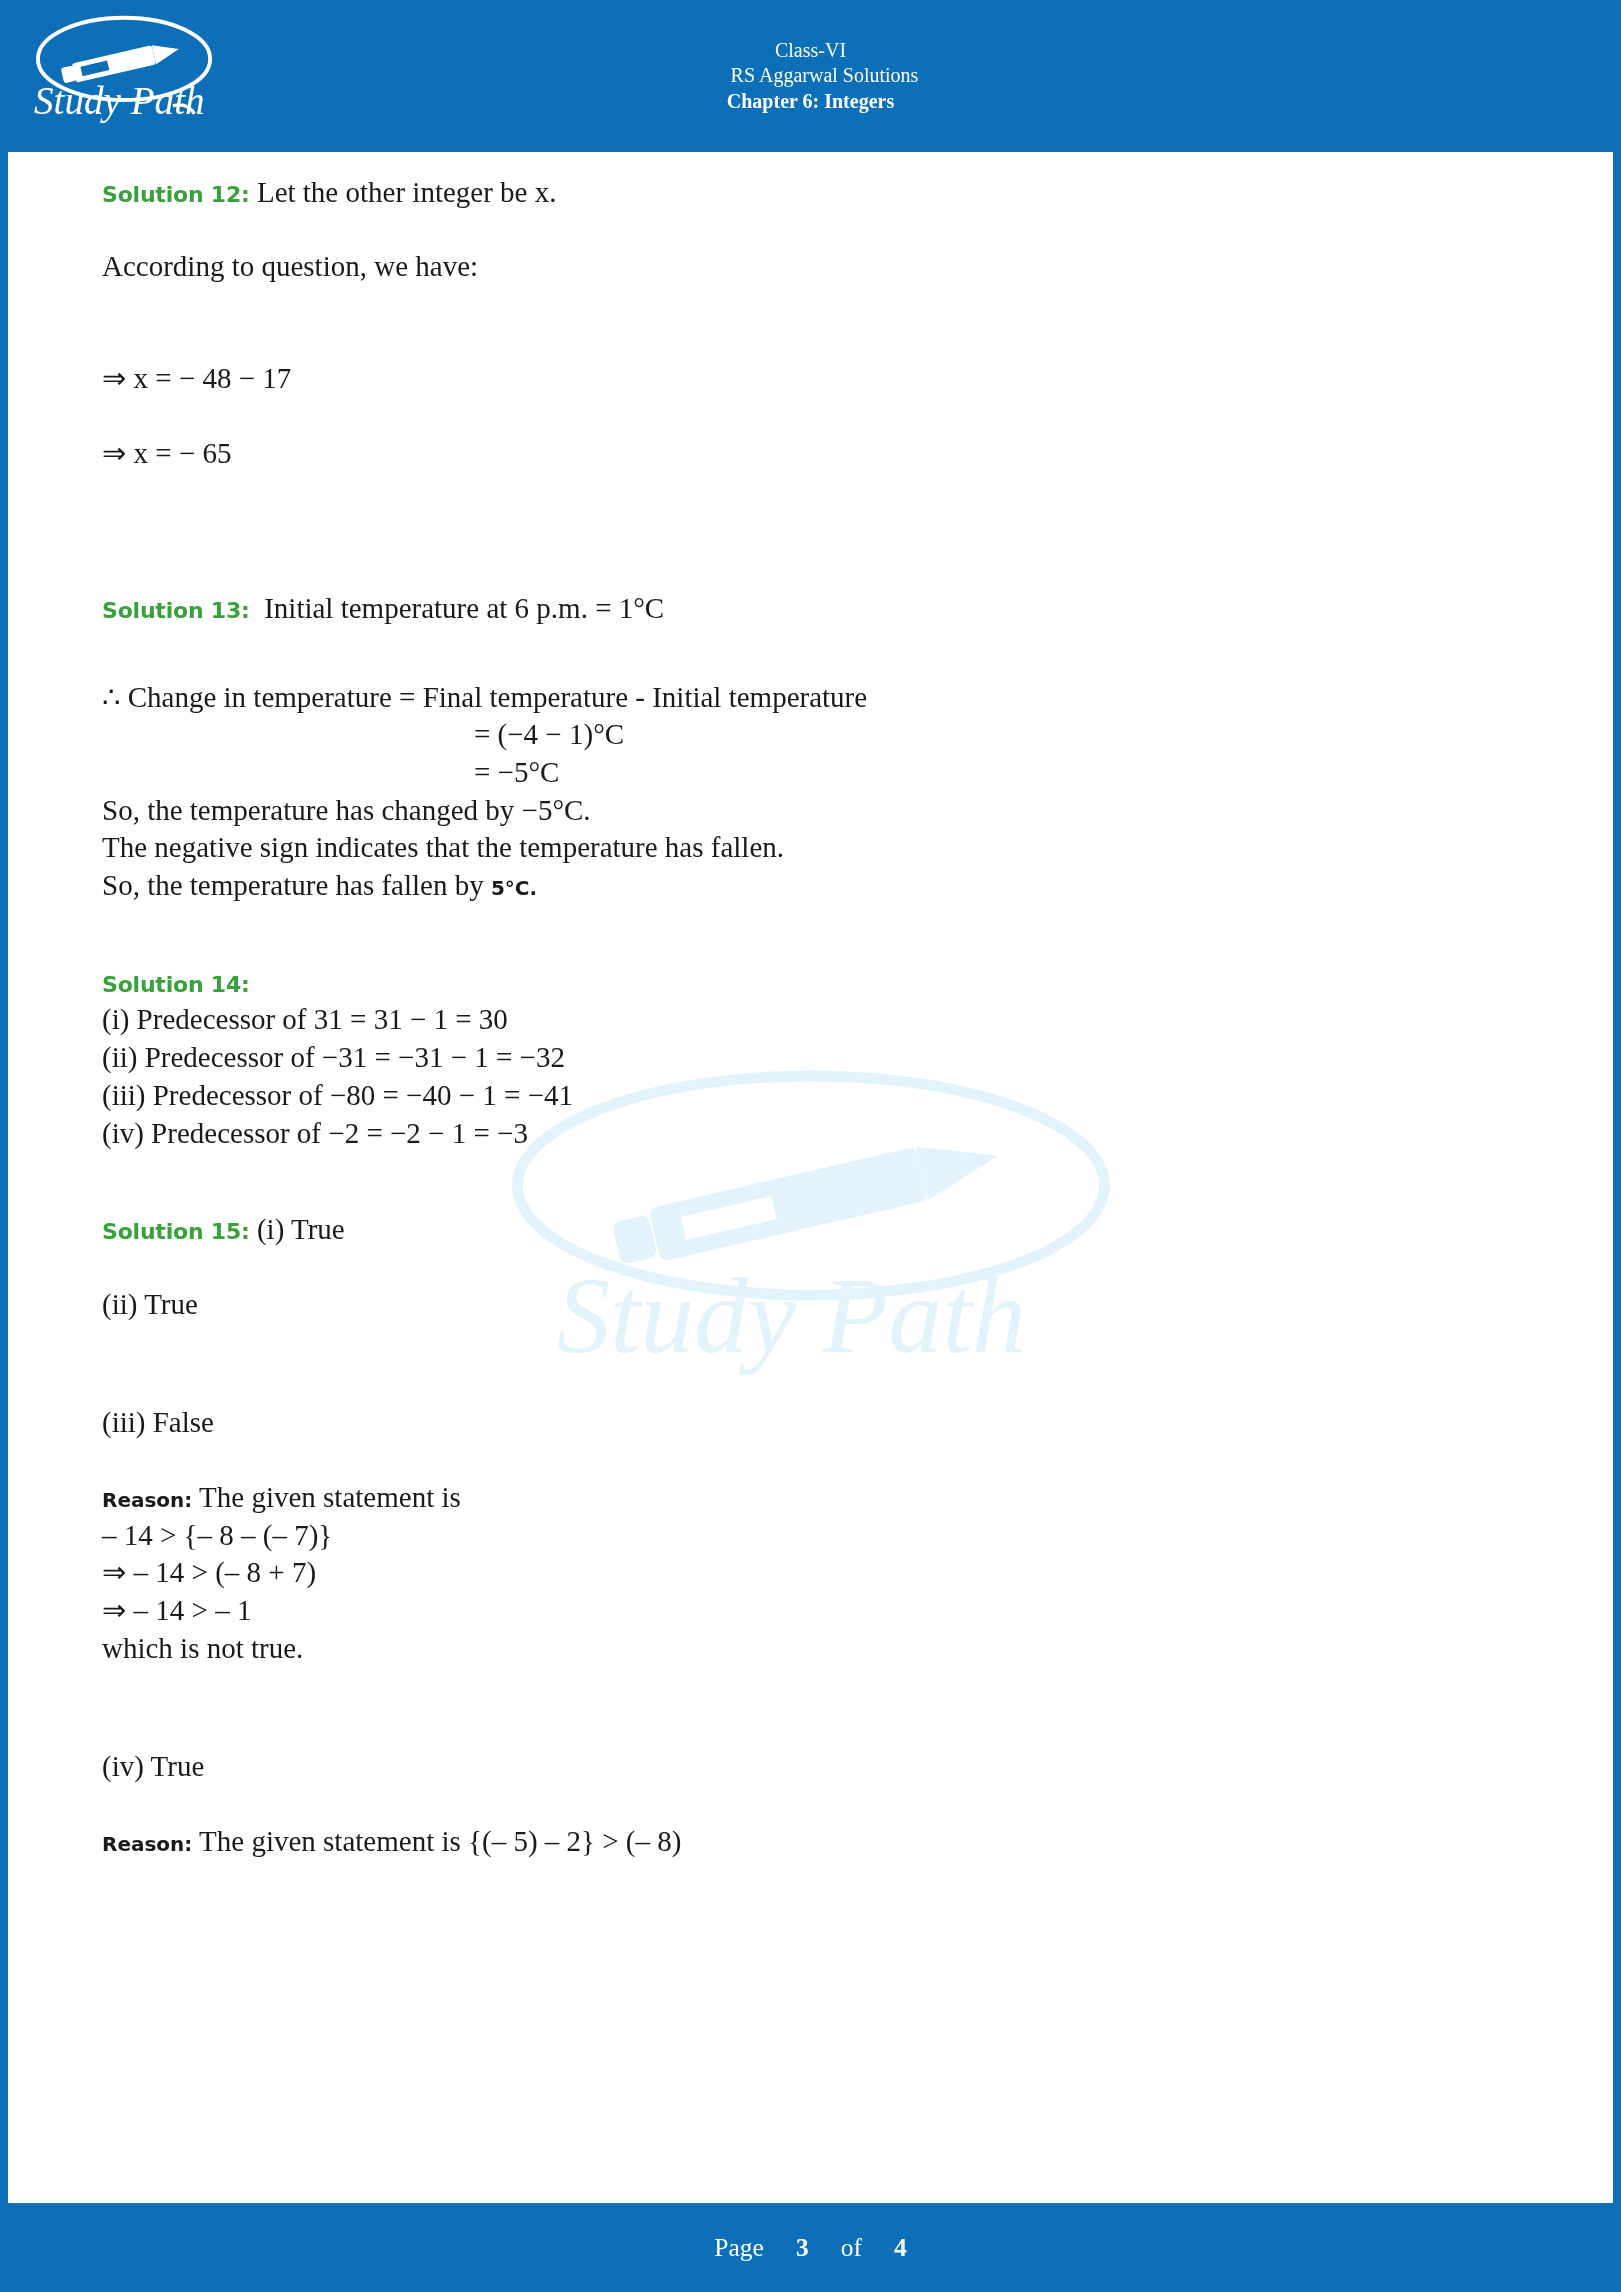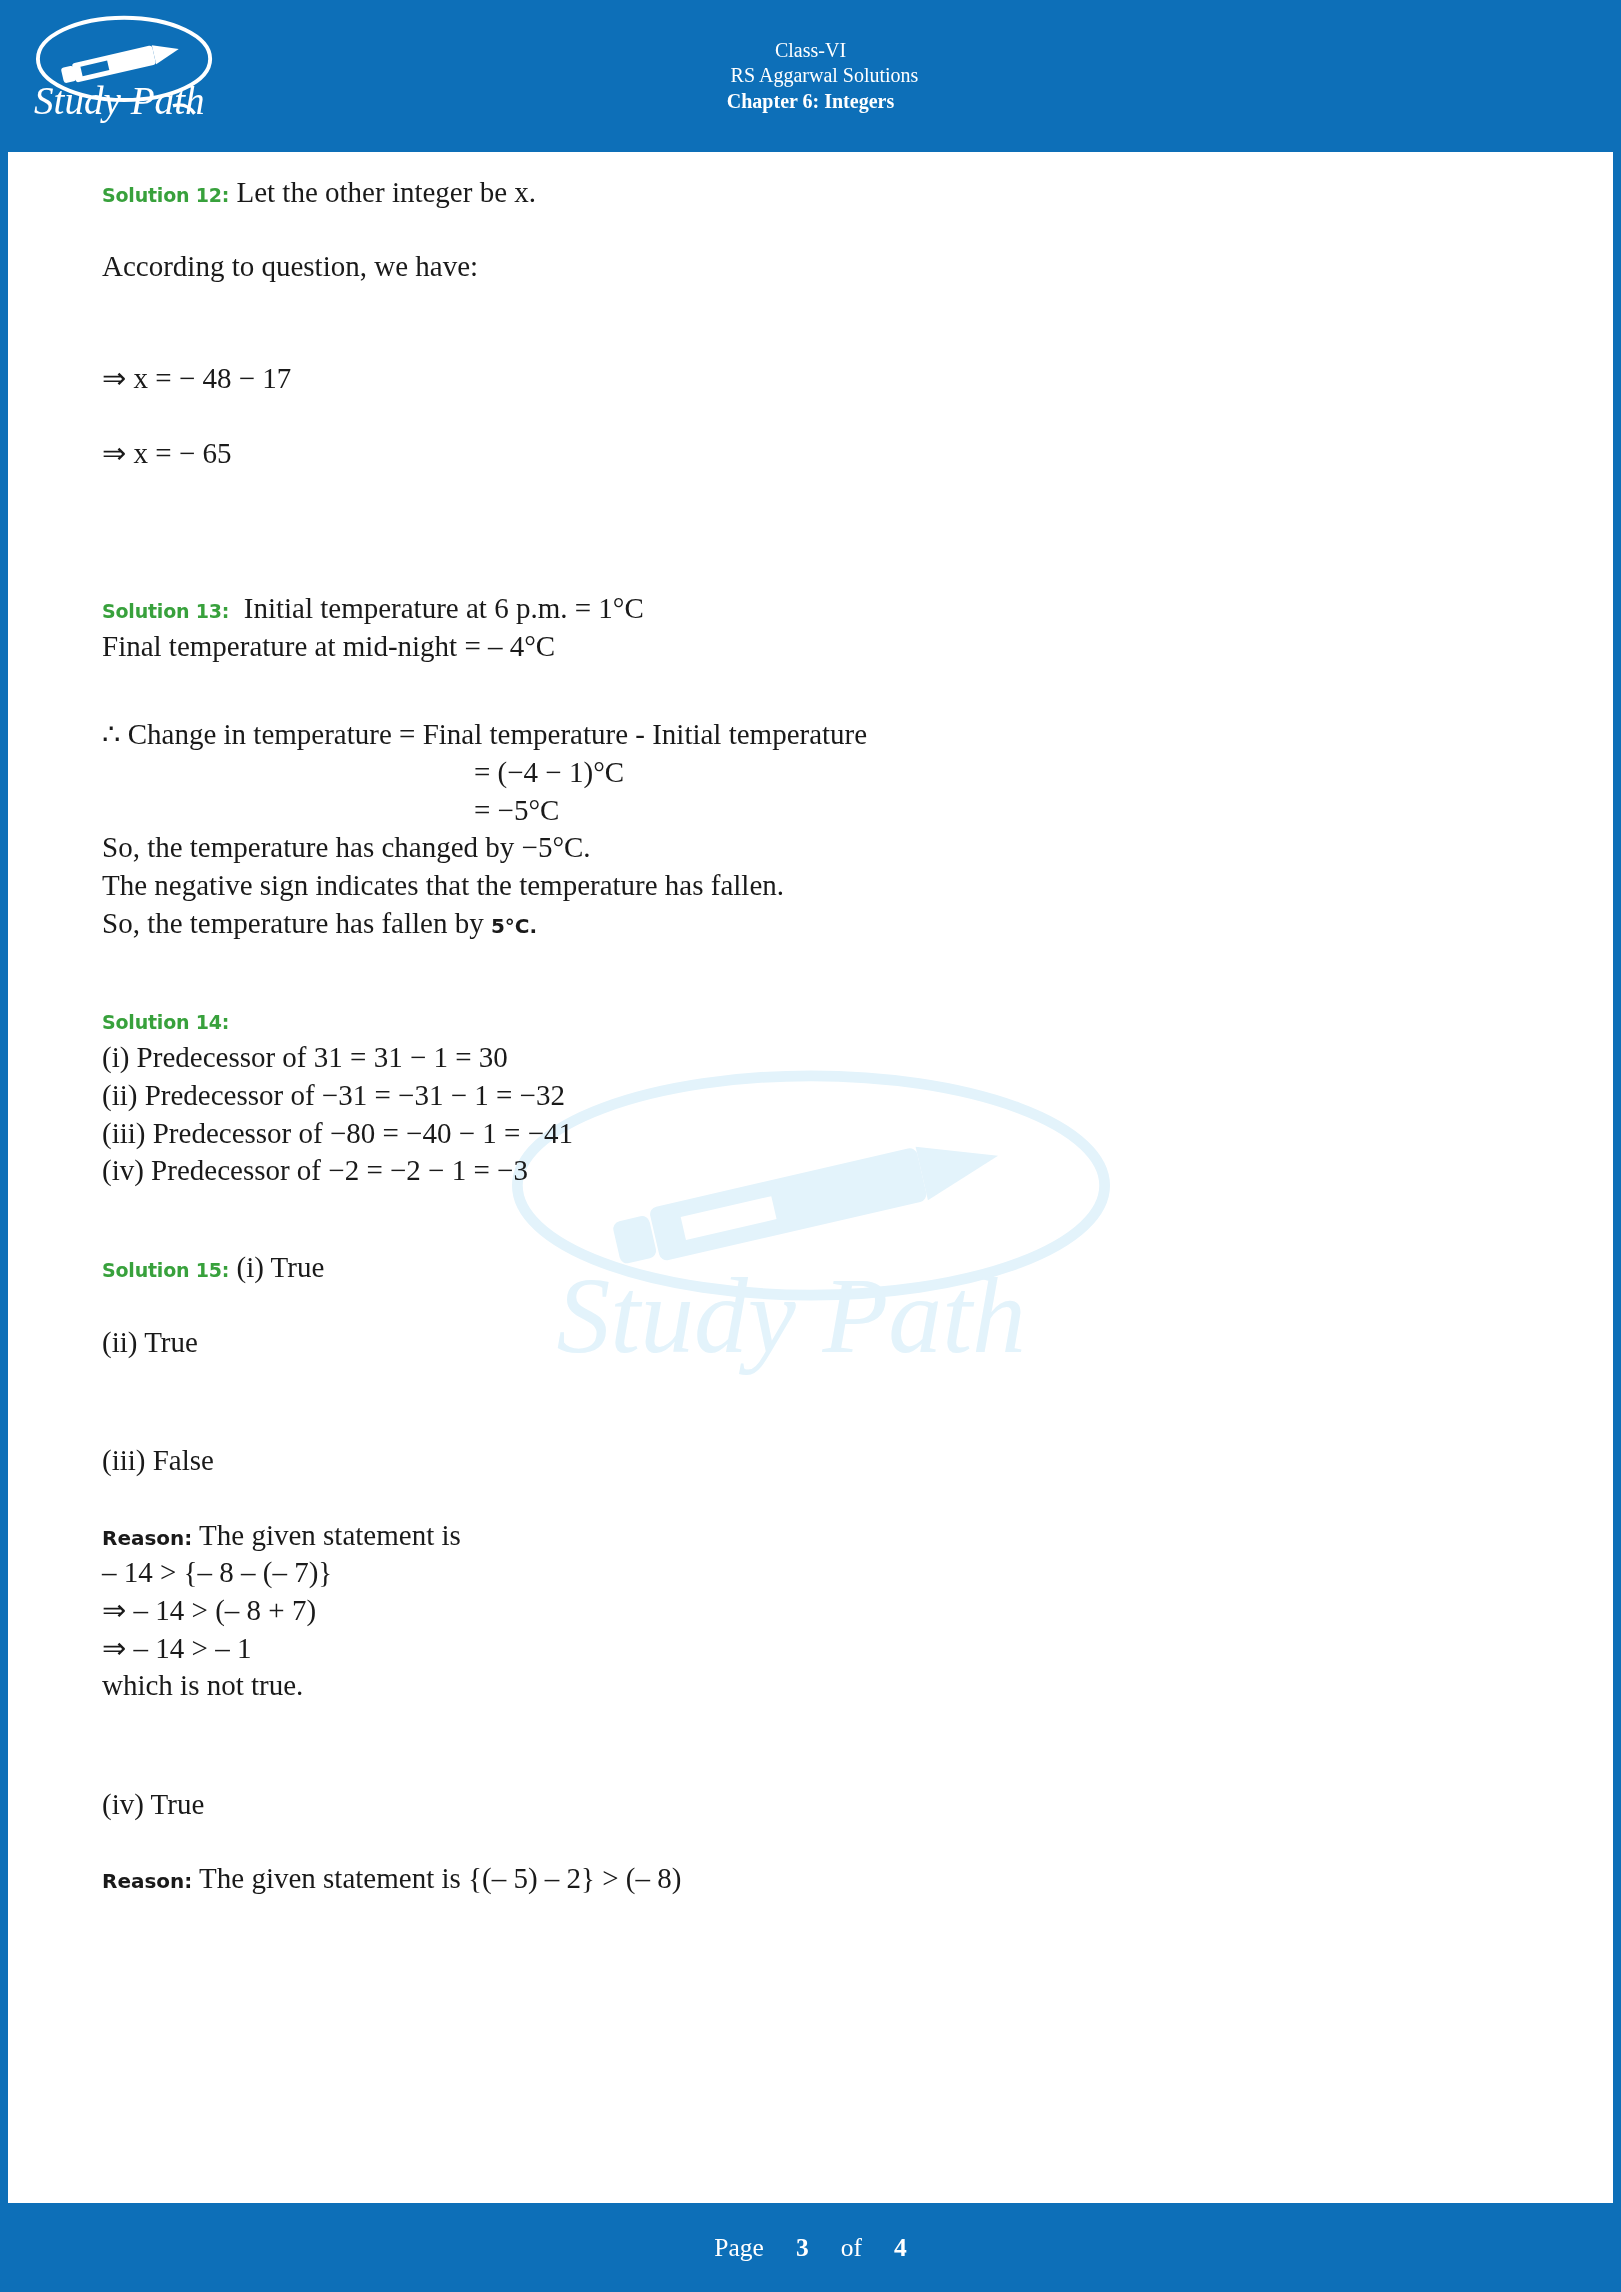--- a/index.html
+++ b/index.html
@@ -83,21 +83,21 @@
     font-family: "Liberation Serif", serif;
     white-space: pre-wrap;
   }
   .gap-sm { height: 21.6px; }
   .gap-md { height: 37px; }
   .gap-lg { height: 51px; }
   .gap-xl { height: 59px; }
   .sol-label {
     color: #38a13c;
     font-family: "DejaVu Sans", sans-serif;
-    font-size: 19px;
+    font-size: 22px;
     font-weight: 700;
     letter-spacing: -0.2px;
   }
   .bold-sans {
     font-family: "DejaVu Sans", sans-serif;
     font-size: 20px;
     font-weight: 700;
     color: #1a1a1a;
   }
   .mono-math {
@@ -172,21 +172,20 @@
     <div class="gap-md"></div>
     <p class="ln mono-math">⇒ x = − 48 − 17</p>
     <div class="gap-md"></div>
     <p class="ln mono-math">⇒ x = − 65</p>
     <div class="gap-md"></div>
 
     <div class="gap-xl"></div>
     <div class="gap-sm"></div>
 
     <p class="ln"><span class="sol-label">Solution 13:</span>&nbsp; <span>Initial temperature at 6 p.m. = 1°C</span></p>
-    <p class="ln">Final temperature at mid-night = – 4°C</p>
     <div class="gap-lg"></div>
     <p class="ln">∴ Change in temperature = Final temperature - Initial temperature</p>
     <p class="ln indent-center">= (−4 − 1)°C</p>
     <p class="ln indent-center">= −5°C</p>
     <p class="ln">So, the temperature has changed by −5°C.</p>
     <p class="ln">The negative sign indicates that the temperature has fallen.</p>
     <p class="ln"><span>So, the temperature has fallen by </span><span class="bold-sans">5°C.</span></p>
 
     <div class="gap-xl"></div>
 

